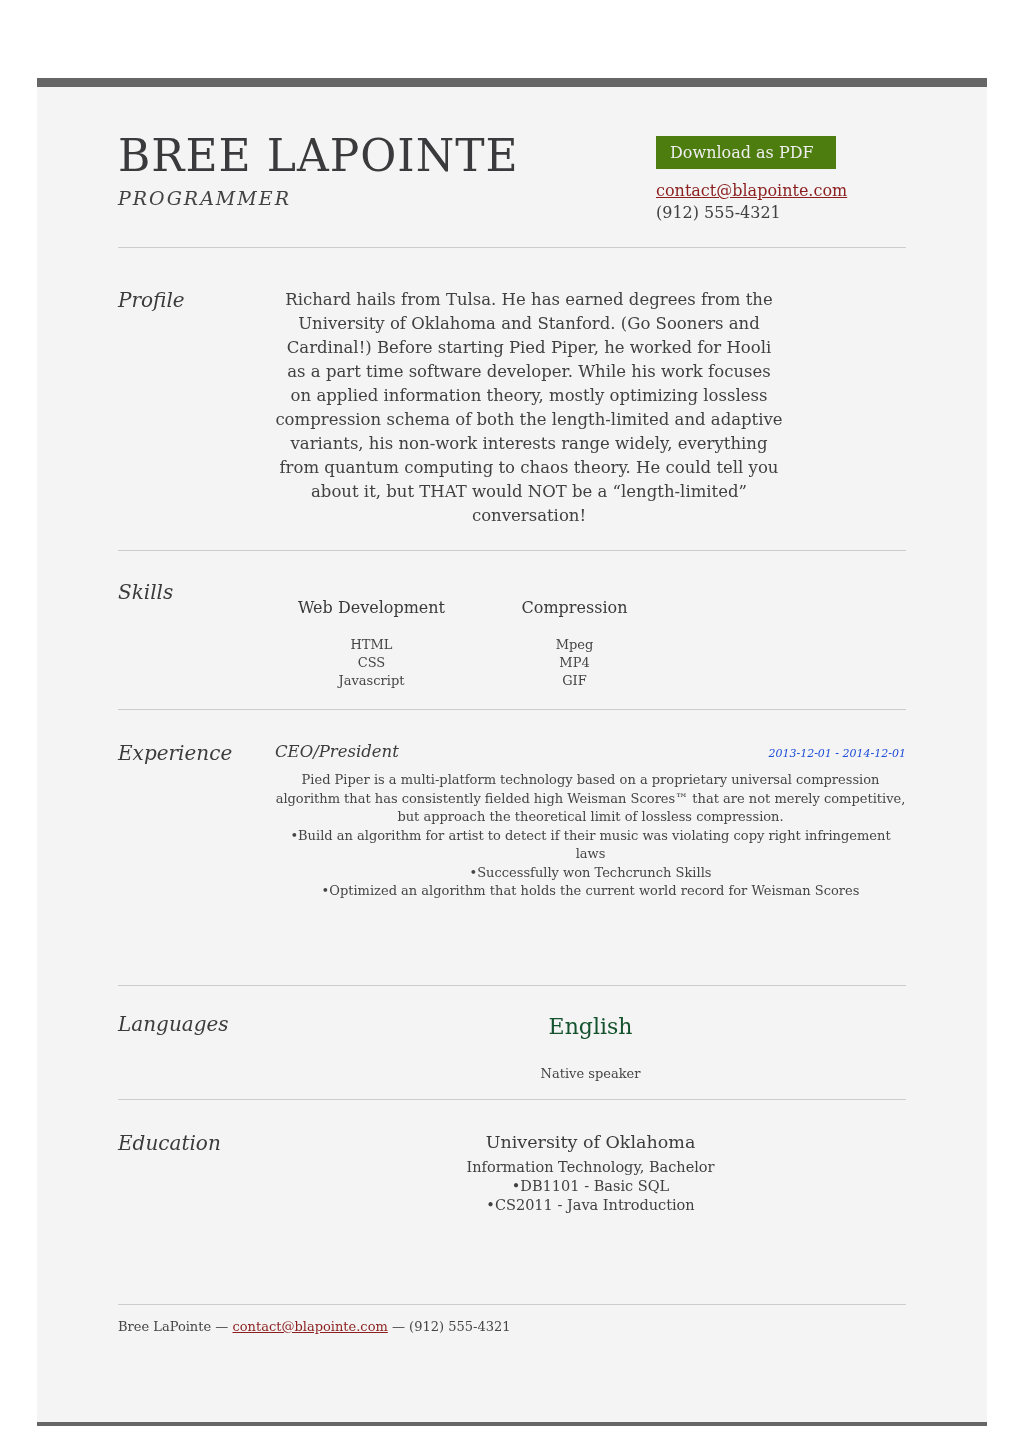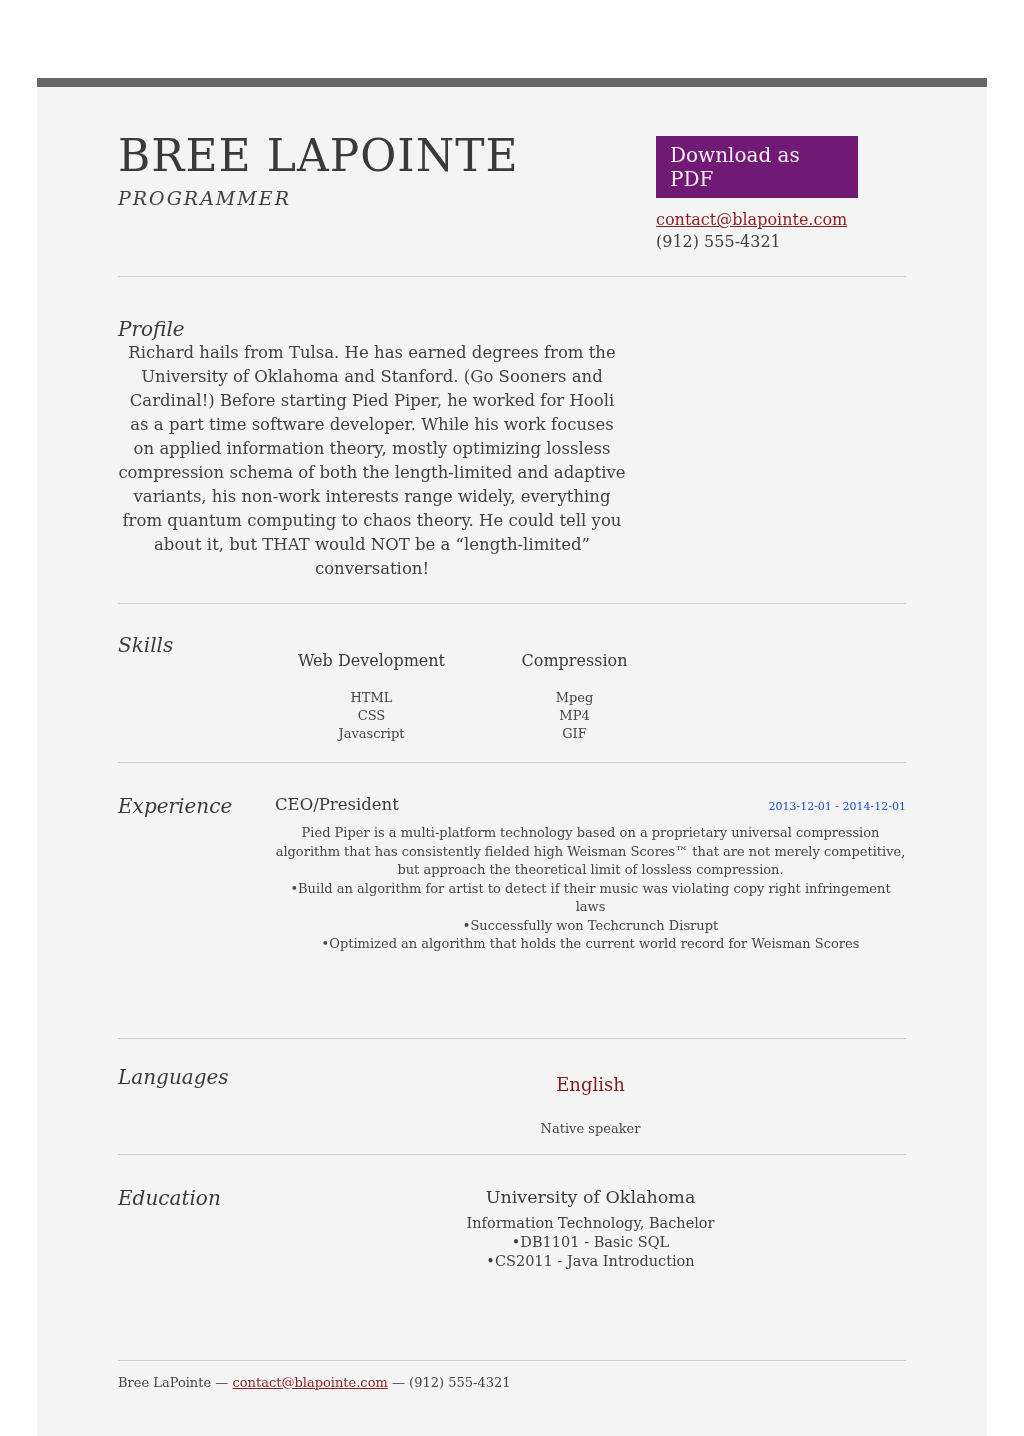--- a/index.html
+++ b/index.html
@@ -21,58 +21,58 @@
   .name-title {
     font-size: 44px; font-weight: 400; margin: 0; line-height: 1.0;
     color: #3a3a3c; letter-spacing: 1px;
   }
   .role-subtitle {
     font-style: italic; font-size: 19px; letter-spacing: 2px;
     color: #424242; margin-top: 9px;
   }
   .header-right { width: 250px; padding-top: 2px; }
   .pdf-button {
-    display: block; width: 202px; background: #701a75; color: #efefef;
-    border: none; font-family: inherit; font-size: 20px; text-align: left;
+    display: block; width: 180px; background: #4d7c0f; color: #efefef;
+    border: none; font-family: inherit; font-size: 16px; text-align: left;
     padding: 7px 10px 7px 14px; cursor: pointer;
   }
   .email-link { display: inline-block; margin-top: 12px; font-size: 16px; color: #8b1f1f; text-decoration: underline; }
   .phone { font-size: 16px; color: #414141; margin-top: 3px; }
 
   
   section { display: flex; }
   .sec-label {
     width: 157px; flex-shrink: 0;
     font-style: italic; font-size: 20px; color: #3b3b3b; line-height: 1.2;
   }
   .sec-content { flex: 1; position: relative; text-align: center; }
 
-  .sec-profile { padding: 40px 0 22px 0; flex-direction: column; }
+  .sec-profile { padding: 40px 0 22px 0; }
   .profile-text {
     margin: 0; max-width: 508px;
     font-size: 16.5px; line-height: 24px; color: #414141;
   }
 
   .sec-skills { padding: 29px 0 19px 0; }
   .skills-cols { display: flex; }
   .skill-col { min-width: 203px; padding-right: 10px; }
   .skill-name { font-size: 16px; font-weight: 400; margin: 18px; color: #3a3a3a; line-height: 1.25; }
   .skill-items { margin-top: 0; font-size: 13px; line-height: 18px; color: #454545; }
 
   .sec-experience { padding: 31px 0 84px 0; }
-  .job-head { display: flex; justify-content: space-between; align-items: baseline; }
+  .job-head { display: flex; justify-content: space-between; align-items: baseline; font-style: italic; }
   .job-title { font-size: 16.5px; font-weight: 400; margin: 0; color: #3c3c3c; line-height: 1.3; }
   .job-dates { font-size: 11px; color: #1d4ed8; white-space: nowrap; }
   .job-summary { margin: 9px 0 0 0; font-size: 13px; line-height: 18.5px; color: #454545; }
   .bullet-list { margin: 0; padding: 0; list-style: none; }
   .bullet-list li::before { content: "\2022 "; }
   .job-highlights li { font-size: 13px; line-height: 18.5px; color: #454545; }
 
   .sec-languages { padding: 26px 0 18px 0; }
-  .lang-name { font-size: 18px; font-weight: 400; margin: 8px; color: #7f1d1d; line-height: 1.35; }
+  .lang-name { font-size: 22px; font-weight: 400; margin: 0; color: #14532d; line-height: 1.35; }
   .lang-level { font-size: 13px; color: #454545; margin-top: 24px; }
 
   .sec-education { padding: 31px 0 89px 0; }
   .school-name { font-size: 17.5px; font-weight: 400; margin: 0; color: #3c3c3c; line-height: 1.35; }
   .degree { font-size: 14.5px; color: #414141; margin-top: 4px; line-height: 19px; }
   .courses li { font-size: 14.5px; line-height: 19px; color: #414141; }
 
   footer { text-align: left; padding: 14px 0 88px 0; font-size: 13px; color: #454545; }
   footer a { color: #8b1f1f; text-decoration: underline; }
 </style>
@@ -137,21 +137,21 @@
       <div class="sec-label">Experience</div>
       <div class="sec-content">
         <div>
           <div class="job-head">
             <h3 class="job-title">CEO/President</h3>
             <span class="job-dates">2013-12-01 - 2014-12-01</span>
           </div>
           <p class="job-summary">Pied Piper is a multi-platform technology based on a proprietary universal compression algorithm that has consistently fielded high Weisman Scores™ that are not merely competitive, but approach the theoretical limit of lossless compression.</p>
           <ul class="bullet-list job-highlights">
             <li>Build an algorithm for artist to detect if their music was violating copy right infringement laws</li>
-            <li>Successfully won Techcrunch Disrupt</li>
+            <li>Successfully won Techcrunch Skills</li>
             <li>Optimized an algorithm that holds the current world record for Weisman Scores</li>
           </ul>
         </div>
       </div>
     </section>
 
     <hr class="rule">
 
     <section class="sec-languages">
       <div class="sec-label">Languages</div>

